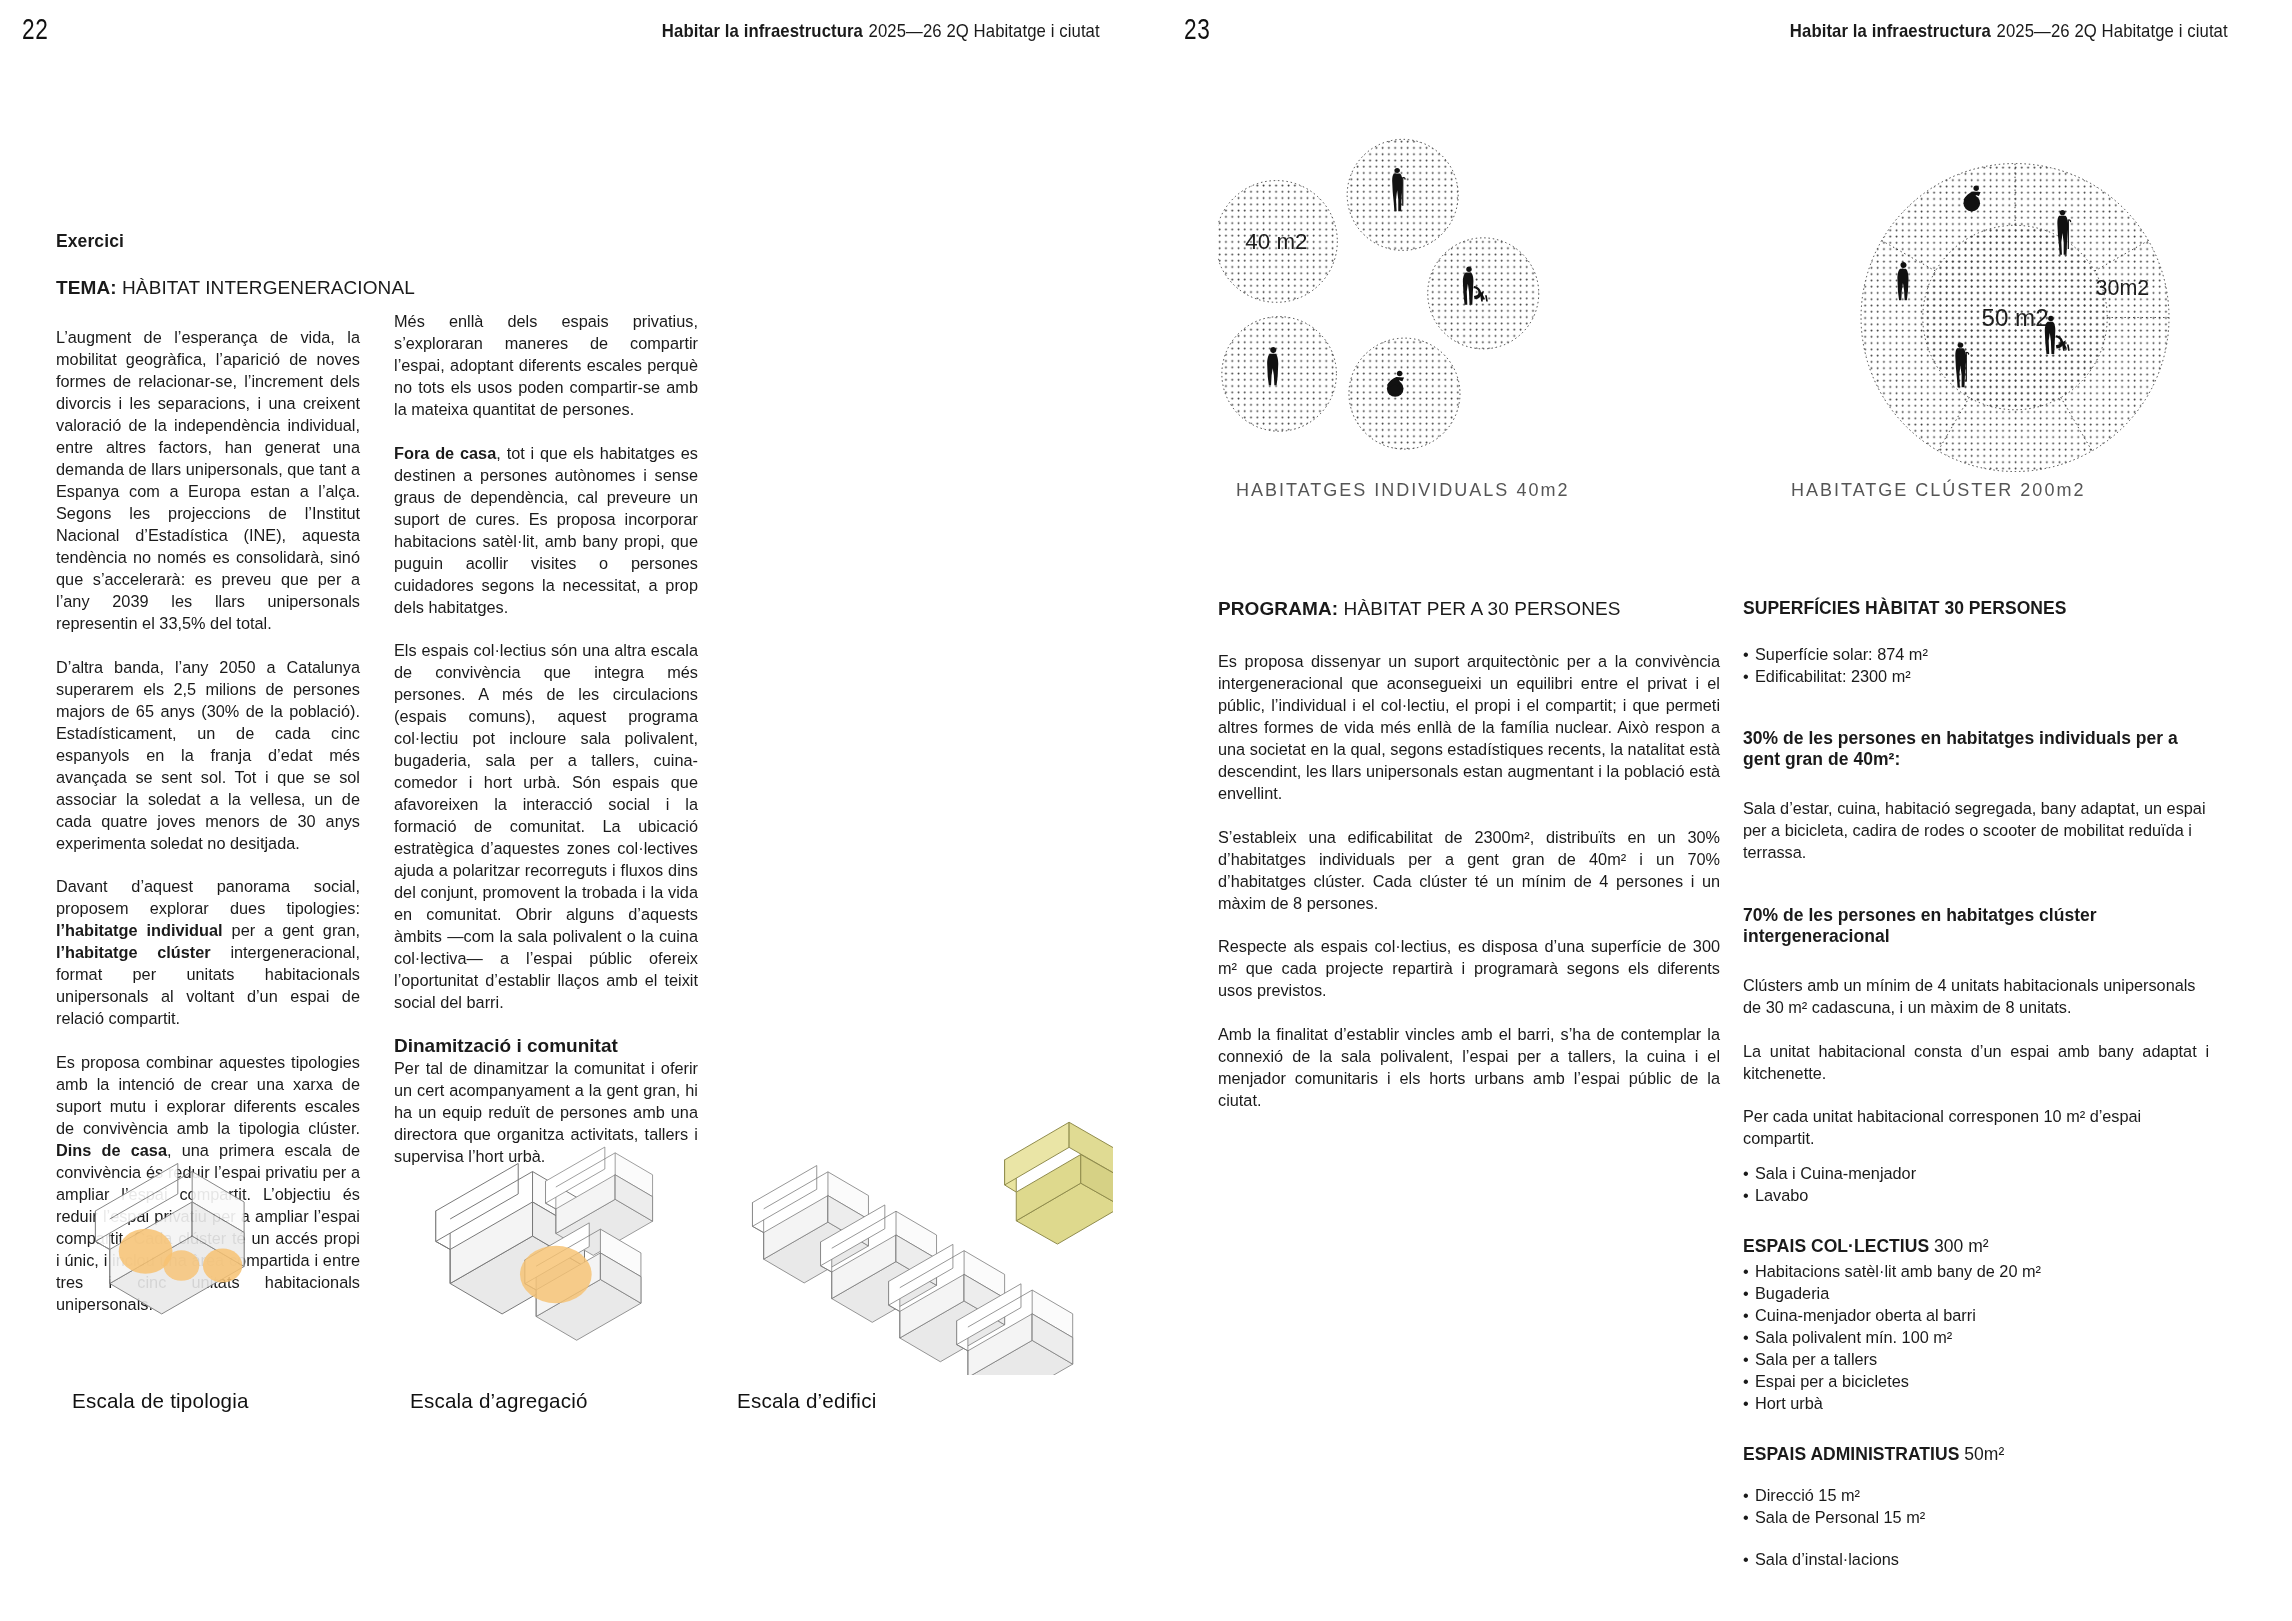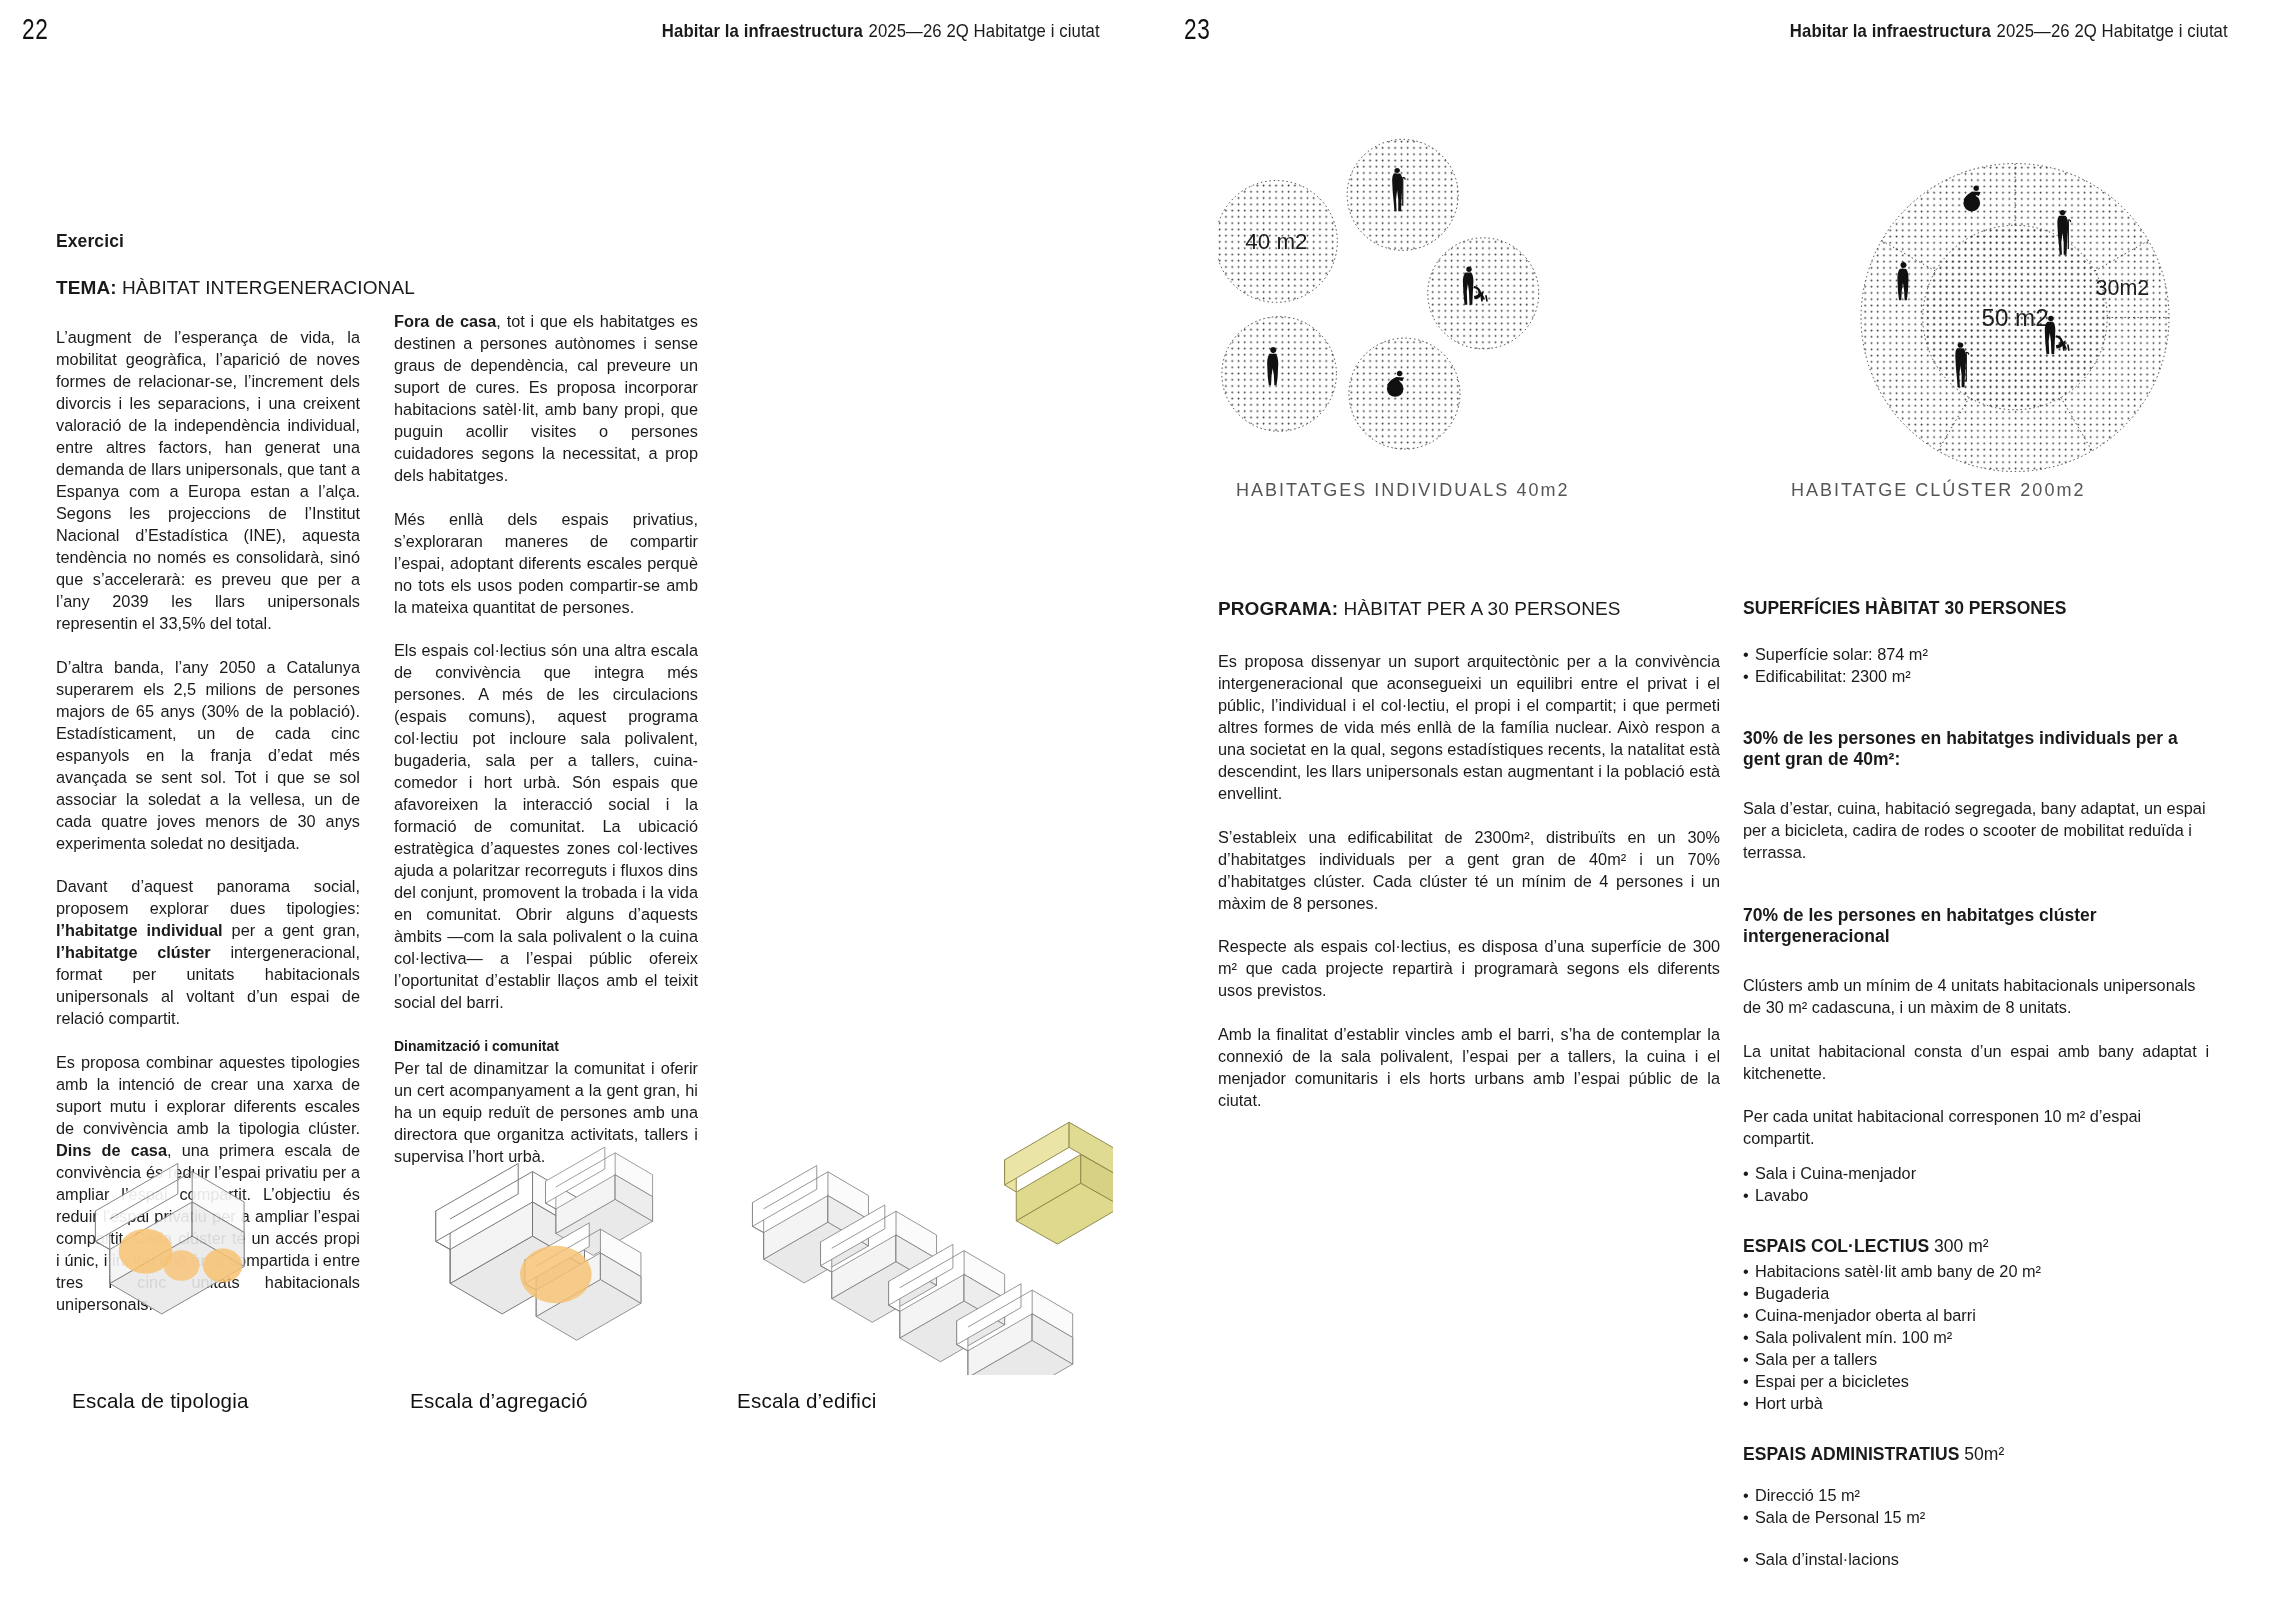--- a/index.html
+++ b/index.html
@@ -93,21 +93,21 @@
     line-height: 22px;
     text-align: justify;
     margin: 0 0 21.5px 0;
     letter-spacing: 0.01px;
     -webkit-hyphens: none;
     hyphens: none;
   }
   p.body:last-child { margin-bottom: 0; }
   p.body b { font-weight: 700; }
   .sub-h {
-    font-size: 14px;
+    font-size: 19px;
     line-height: 22px;
     font-weight: 700;
     margin: 0;
   }
 
   
   .iso-band {
     position: absolute;
     left: 56px;
     top: 1106px;
@@ -225,24 +225,24 @@
         <p class="body">
           <span>Davant d’aquest panorama social, proposem explorar dues tipologies: </span><b>l’habitatge individual</b><span> per a gent gran, </span><b>l’habitatge clúster</b><span> intergeneracional, format per unitats habitacionals unipersonals al voltant d’un espai de relació compartit.</span>
         </p>
         <p class="body">
           <span>Es proposa combinar aquestes tipologies amb la intenció de crear una xarxa de suport mutu i explorar diferents escales de convivència amb la tipologia clúster. </span><b>Dins de casa</b><span>, una primera escala de convivència és reduir l’espai privatiu per a ampliar l’espai compartit. L’objectiu és reduir l’espai privatiu per a ampliar l’espai compartit. Cada clúster té un accés propi i únic, i inclou una àrea compartida i entre tres i cinc unitats habitacionals unipersonals.</span>
         </p>
       </div>
 
       <div class="col col-wide">
         <div style="height:79px"></div>
+        <p class="body">Més enllà dels espais privatius, s’exploraran maneres de compartir l’espai, adoptant diferents escales perquè no tots els usos poden compartir-se amb la mateixa quantitat de persones.</p>
         <p class="body">
           <b>Fora de casa</b><span>, tot i que els habitatges es destinen a persones autònomes i sense graus de dependència, cal preveure un suport de cures. Es proposa incorporar habitacions satèl·lit, amb bany propi, que puguin acollir visites o persones cuidadores segons la necessitat, a prop dels habitatges.</span>
         </p>
-        <p class="body">Més enllà dels espais privatius, s’exploraran maneres de compartir l’espai, adoptant diferents escales perquè no tots els usos poden compartir-se amb la mateixa quantitat de persones.</p>
         <p class="body">Els espais col·lectius són una altra escala de convivència que integra més persones. A més de les circulacions (espais comuns), aquest programa col·lectiu pot incloure sala polivalent, bugaderia, sala per a tallers, cuina-comedor i hort urbà. Són espais que afavoreixen la interacció social i la formació de comunitat. La ubicació estratègica d’aquestes zones col·lectives ajuda a polaritzar recorreguts i fluxos dins del conjunt, promovent la trobada i la vida en comunitat. Obrir alguns d’aquests àmbits —com la sala polivalent o la cuina col·lectiva— a l’espai públic ofereix l’oportunitat d’establir llaços amb el teixit social del barri.</p>
         <div class="sub-h">Dinamització i comunitat</div>
         <p class="body">Per tal de dinamitzar la comunitat i oferir un cert acompanyament a la gent gran, hi ha un equip reduït de persones amb una directora que organitza activitats, tallers i supervisa l’hort urbà.</p>
       </div>
 
       <div class="col col-3"></div>
     </div>
 
     <div class="iso-band">
       <svg width="1057" height="269" viewBox="0 0 1180 300">

